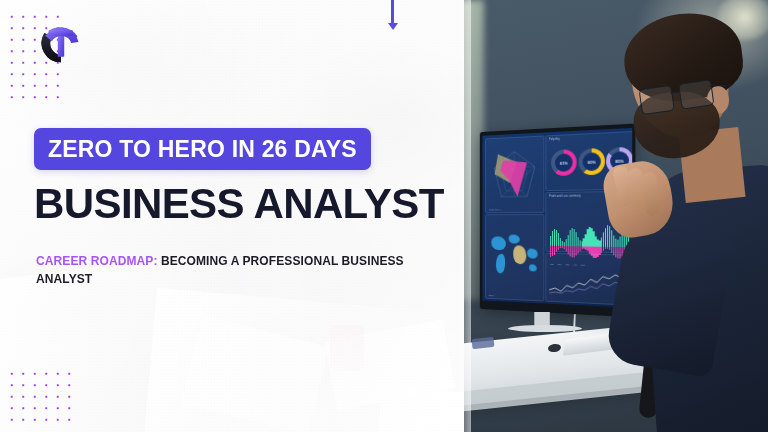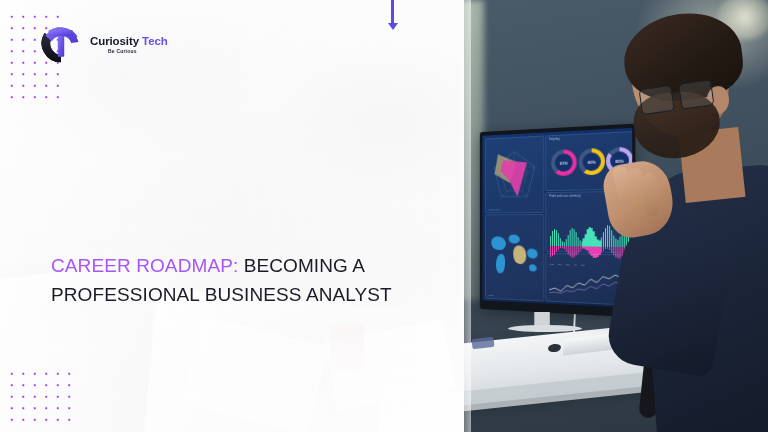--- a/index.html
+++ b/index.html
@@ -192,26 +192,25 @@
     letter-spacing: -0.6px;
     line-height: 1.05;
     white-space: nowrap;
   }
 
   
   .subhead {
     position: absolute;
     left: 36px; top: 252px;
     width: 410px;
-    font-size: 19px;
-    font-weight: 400;
+    font-size: 12px;
+    font-weight: 700;
     color: #1c1c28;
     line-height: 1.5;
     letter-spacing: 0.1px;
-    margin-left: 15px;
   }
   .subhead .roadmap { color: #a855f7; }
 
   
   .right-panel {
     position: absolute;
     left: 464px; top: 0;
     width: 304px;
     height: 432px;
     overflow: hidden;
@@ -615,27 +614,25 @@
         <path d="M50 92 A42 42 0 0 1 14 28 L30 38 A25 25 0 0 0 50 76 Z" fill="url(#gdark)"></path>
         <path d="M14 28 A42 42 0 0 0 50 92 L50 76 A25 25 0 0 1 30 38 Z" fill="url(#gdark)"></path>
 
         <path d="M22 24 A42 42 0 0 1 88 48 L72 50 A25 25 0 0 0 33 36 Z" fill="url(#gpur)"></path>
         <path d="M16 34 A42 42 0 0 1 86 36 L70 44 A25 25 0 0 0 30 46 Z" fill="url(#gpur)"></path>
 
         <rect x="43" y="22" width="14" height="58" rx="2" fill="url(#gpur)"></rect>
 
         <rect x="24" y="22" width="52" height="13" rx="3" fill="url(#gpur)"></rect>
       </svg>
-      <div class="logo-text">
-        <div class="logo-title"><span>Curiosity</span> <span class="accent">Tech</span></div>
-        <div class="logo-tag">Be Curious</div>
-      </div>
     </div>
 
-
+    <div class="banner">ZERO TO HERO IN 26 DAYS</div>
+
+    <div class="headline">BUSINESS ANALYST</div>
 
     <div class="subhead"><span class="roadmap">CAREER ROADMAP:</span><span> BECOMING A PROFESSIONAL BUSINESS ANALYST</span></div>
 
     <div class="day-arrow"></div>
   </div>
 
   <div class="right-panel">
     <div class="room-bg"></div>
     <div class="window-light"></div>
     <div class="ceiling-lamp"></div>

